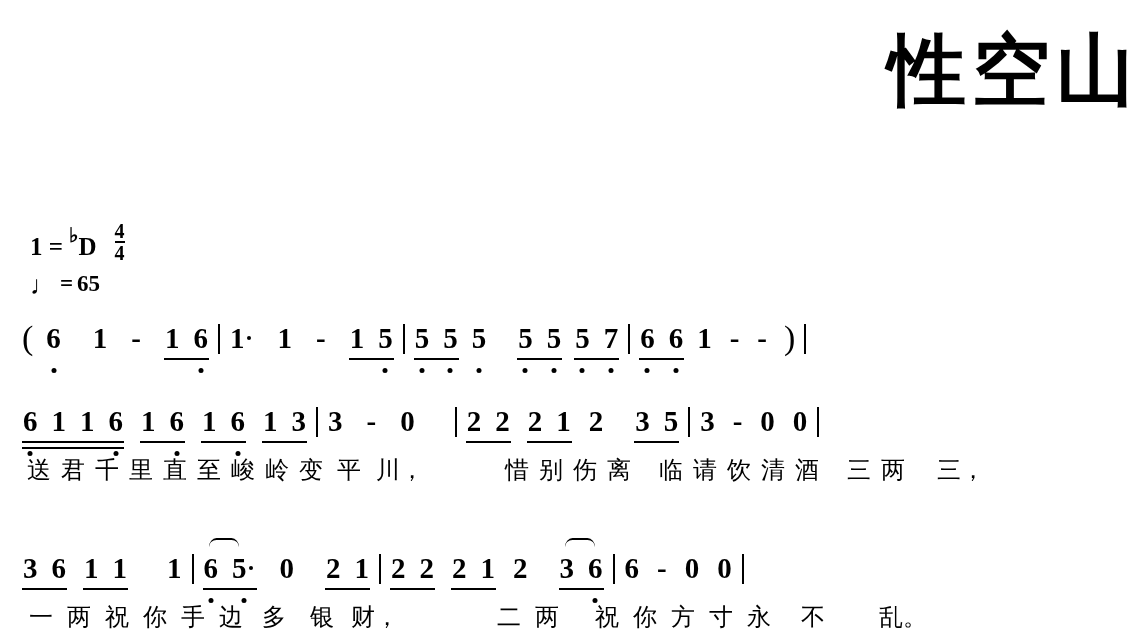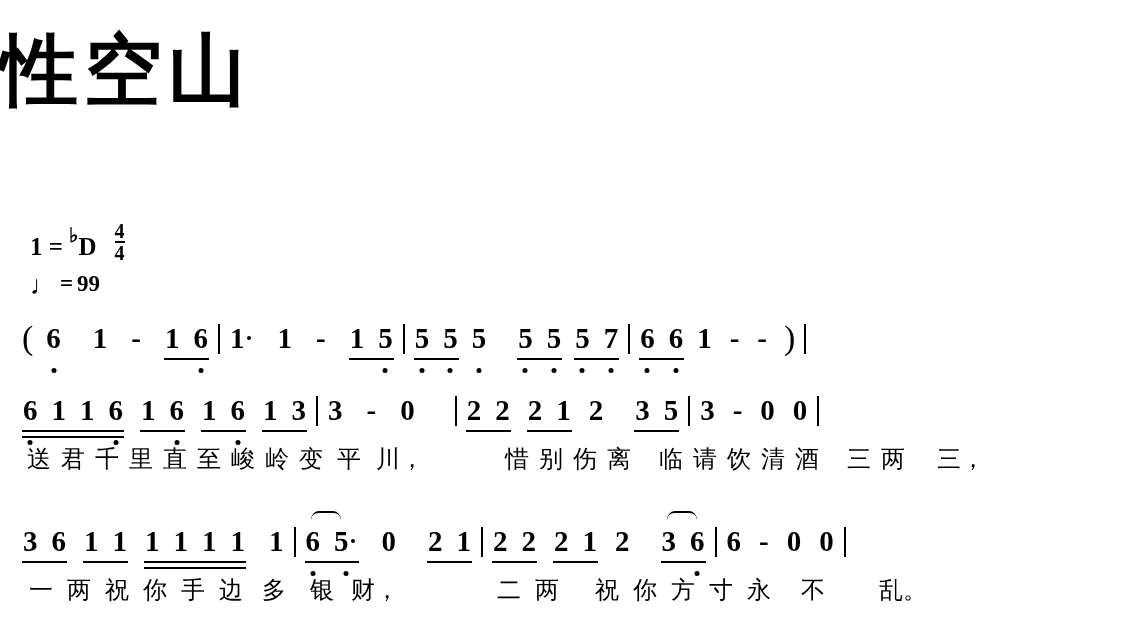--- a/index.html
+++ b/index.html
@@ -16,21 +16,21 @@
     position: relative;
   }
   .sheet {
     position: relative;
     width: 1140px;
     height: 642px;
   }
 
   
   .title {
-    text-align: left;
+    text-align: right;
     font-family: "Liberation Sans", sans-serif;
     font-weight: bold;
     font-size: 78px;
     line-height: 1.05;
     letter-spacing: 6px;
     margin: 30px 0 16px 0;
   }
   .subtitle {
     text-align: center;
     font-family: "Liberation Sans", sans-serif;
@@ -92,22 +92,22 @@
     top: 2px;
   }
 
   
   .system {
     position: absolute;
     left: 22px;
     width: 1096px;
   }
   .system.s1 { top: 286px; }
-  .system.s2 { top: 358px; }
-  .system.s3 { top: 489px; }
+  .system.s2 { top: 369px; }
+  .system.s3 { top: 516px; }
 
   .notes {
     font-family: "Liberation Serif", serif;
     font-size: 29px;
     font-weight: bold;
     white-space: nowrap;
     height: 44px;
     display: flex;
     align-items: center;
   }
@@ -205,21 +205,21 @@
       <span>1 =</span>
       <span><span class="flat">♭</span><span>D</span></span>
       <span class="meter">
         <span class="num">4</span>
         <span class="den">4</span>
       </span>
     </div>
     <div class="tempo">
       <span class="quarter-note">♩</span>
       <span>=</span>
-      <span>99</span>
+      <span>65</span>
     </div>
   </div>
 
   <div class="system s1">
     <div class="notes">
       <span class="paren">(</span>
       <span class="sp sp12"></span>
       <span class="n">6<span class="lowdot"></span></span>
       <span class="sp sp30"></span>
       <span class="n">1</span>
@@ -351,23 +351,20 @@
   <div class="system s3">
     <div class="notes">
       <span class="beam">
         <span class="n">3</span><span class="sp sp12"></span><span class="n">6</span>
       </span>
       <span class="sp sp16"></span>
       <span class="beam">
         <span class="n">1</span><span class="sp sp12"></span><span class="n">1</span>
       </span>
       <span class="sp sp16"></span>
-      <span class="beam beam2">
-        <span class="n">1</span><span class="sp sp12"></span><span class="n">1</span><span class="sp sp12"></span><span class="n">1</span><span class="sp sp12"></span><span class="n">1</span>
-      </span>
       <span class="sp sp22"></span>
       <span class="n">1</span>
       <span class="bar"></span>
       <span class="beam">
         <span class="tie small"></span>
         <span class="n">6<span class="lowdot"></span></span><span class="sp sp12"></span><span class="n">5<span class="lowdot"></span><span class="augdot"></span></span>
       </span>
       <span class="sp sp22"></span>
       <span class="n">0</span>
       <span class="sp sp30"></span>

